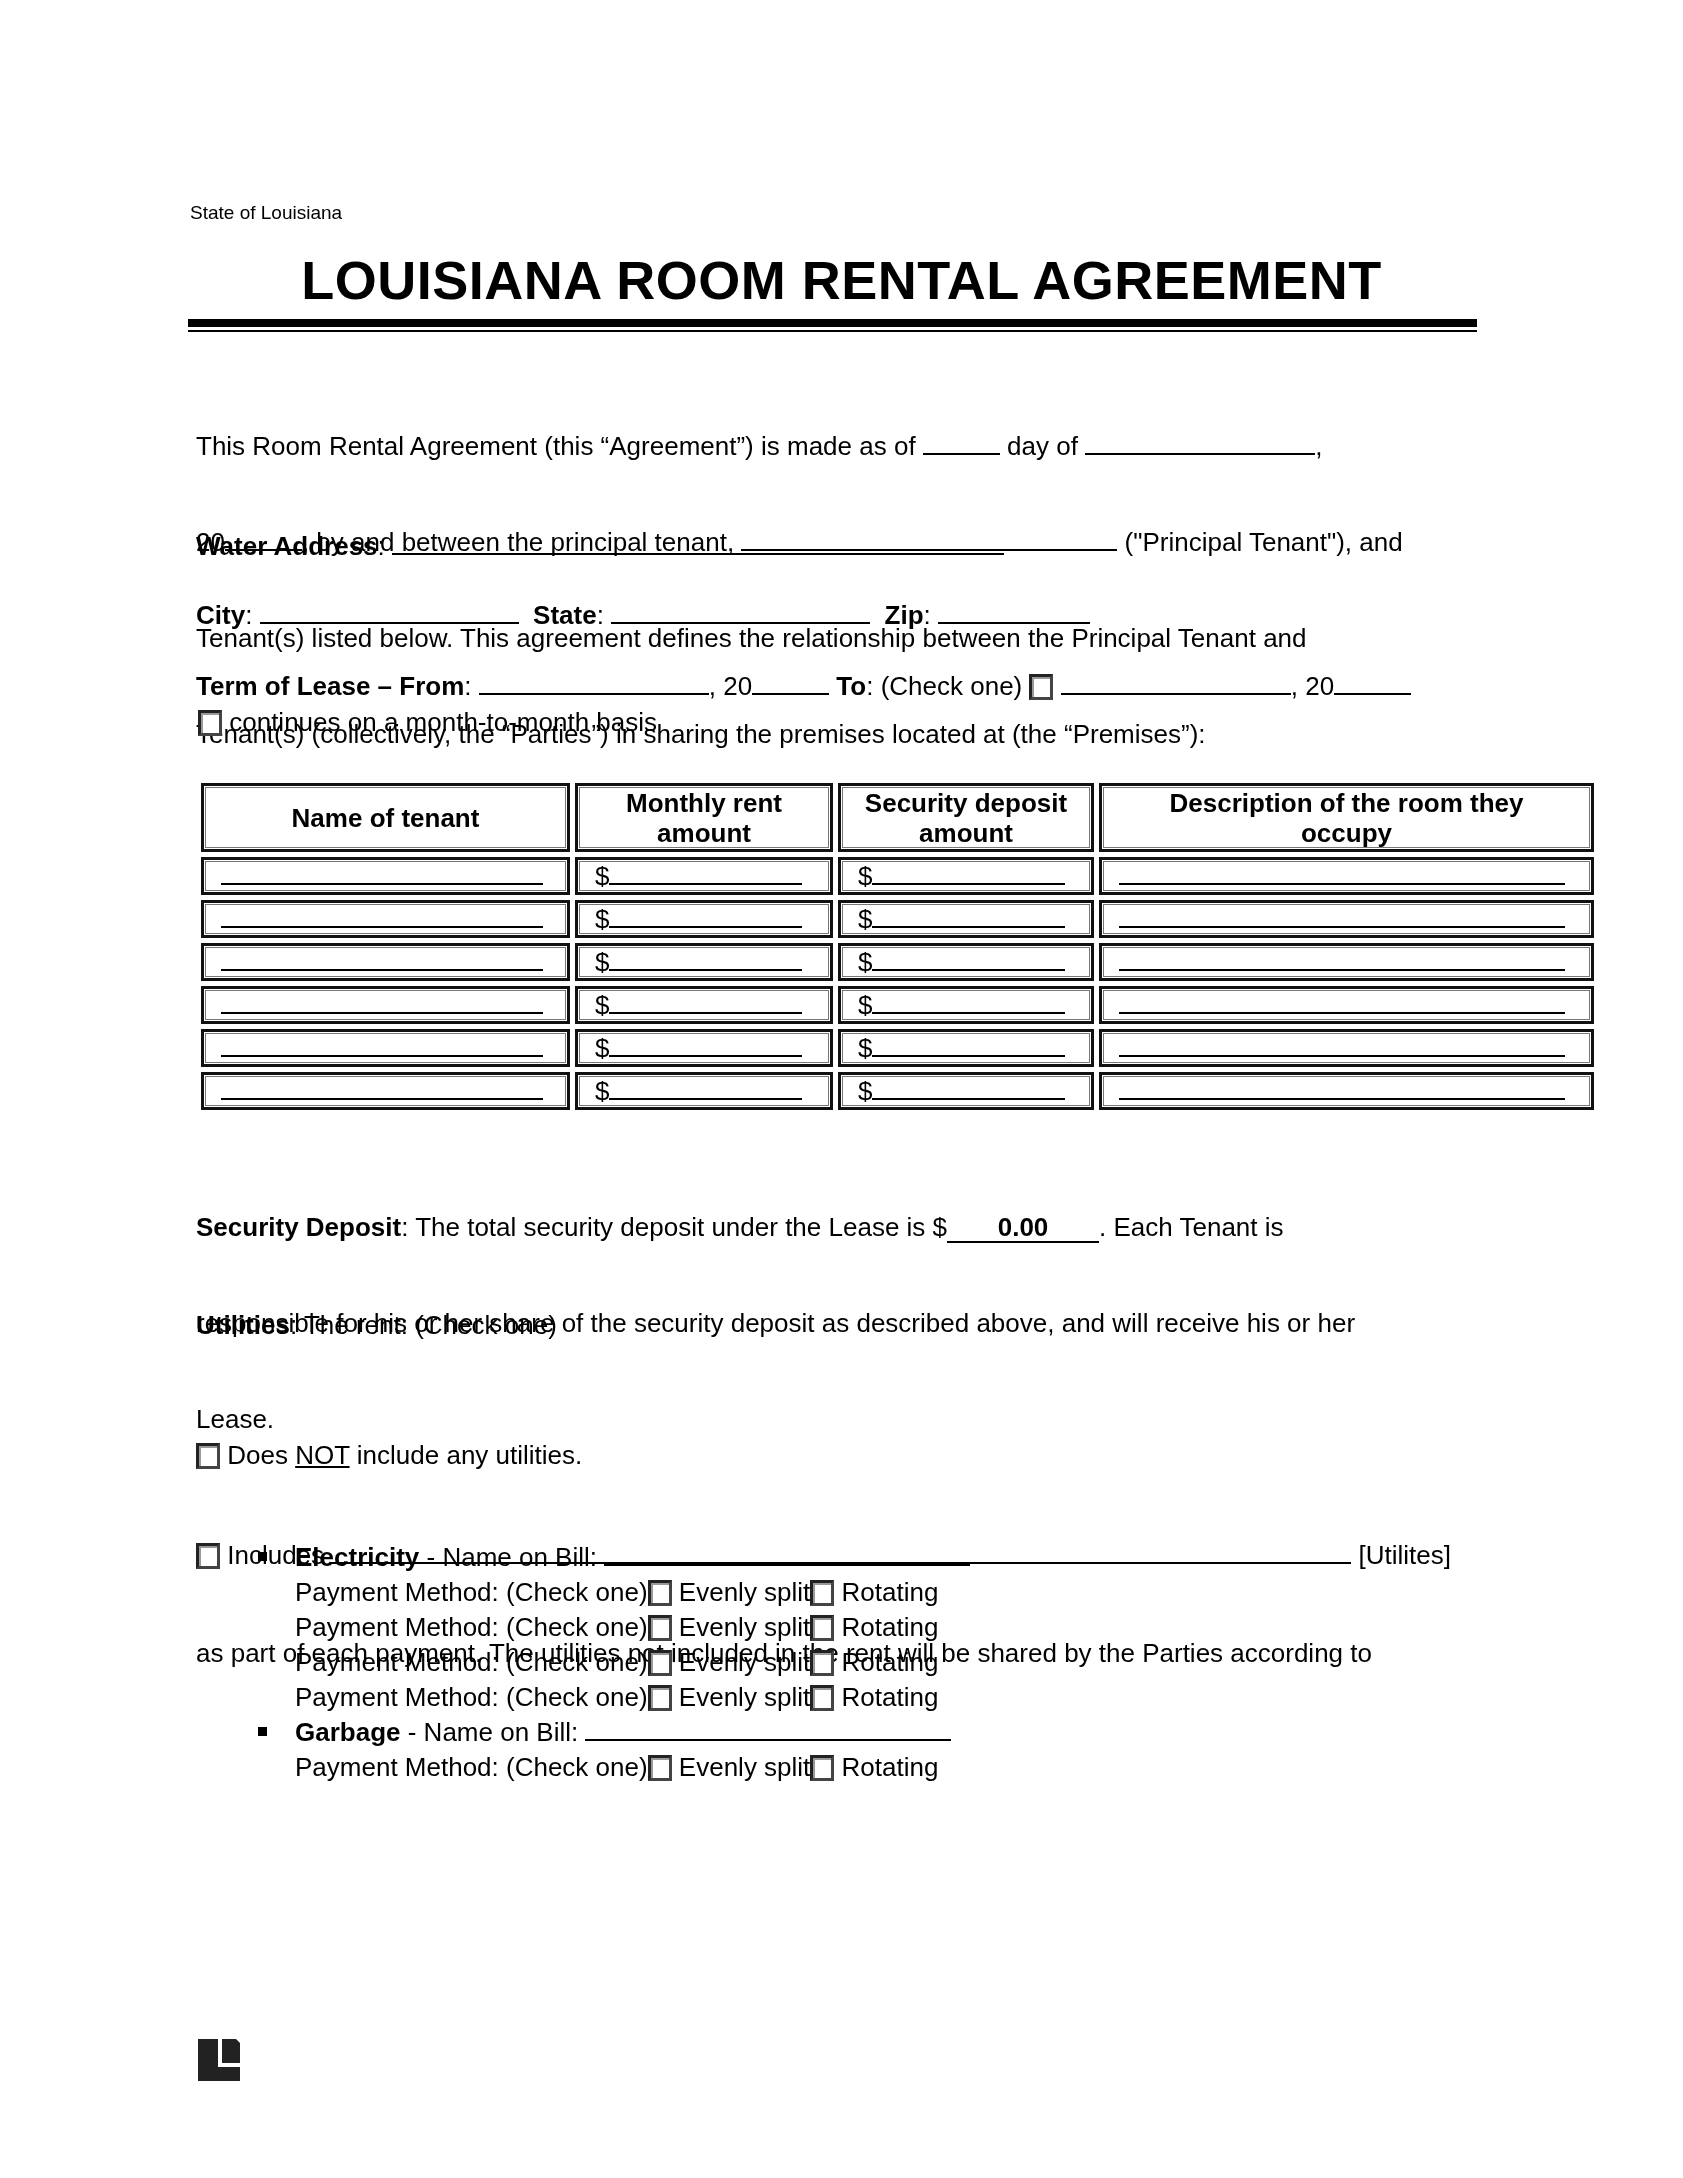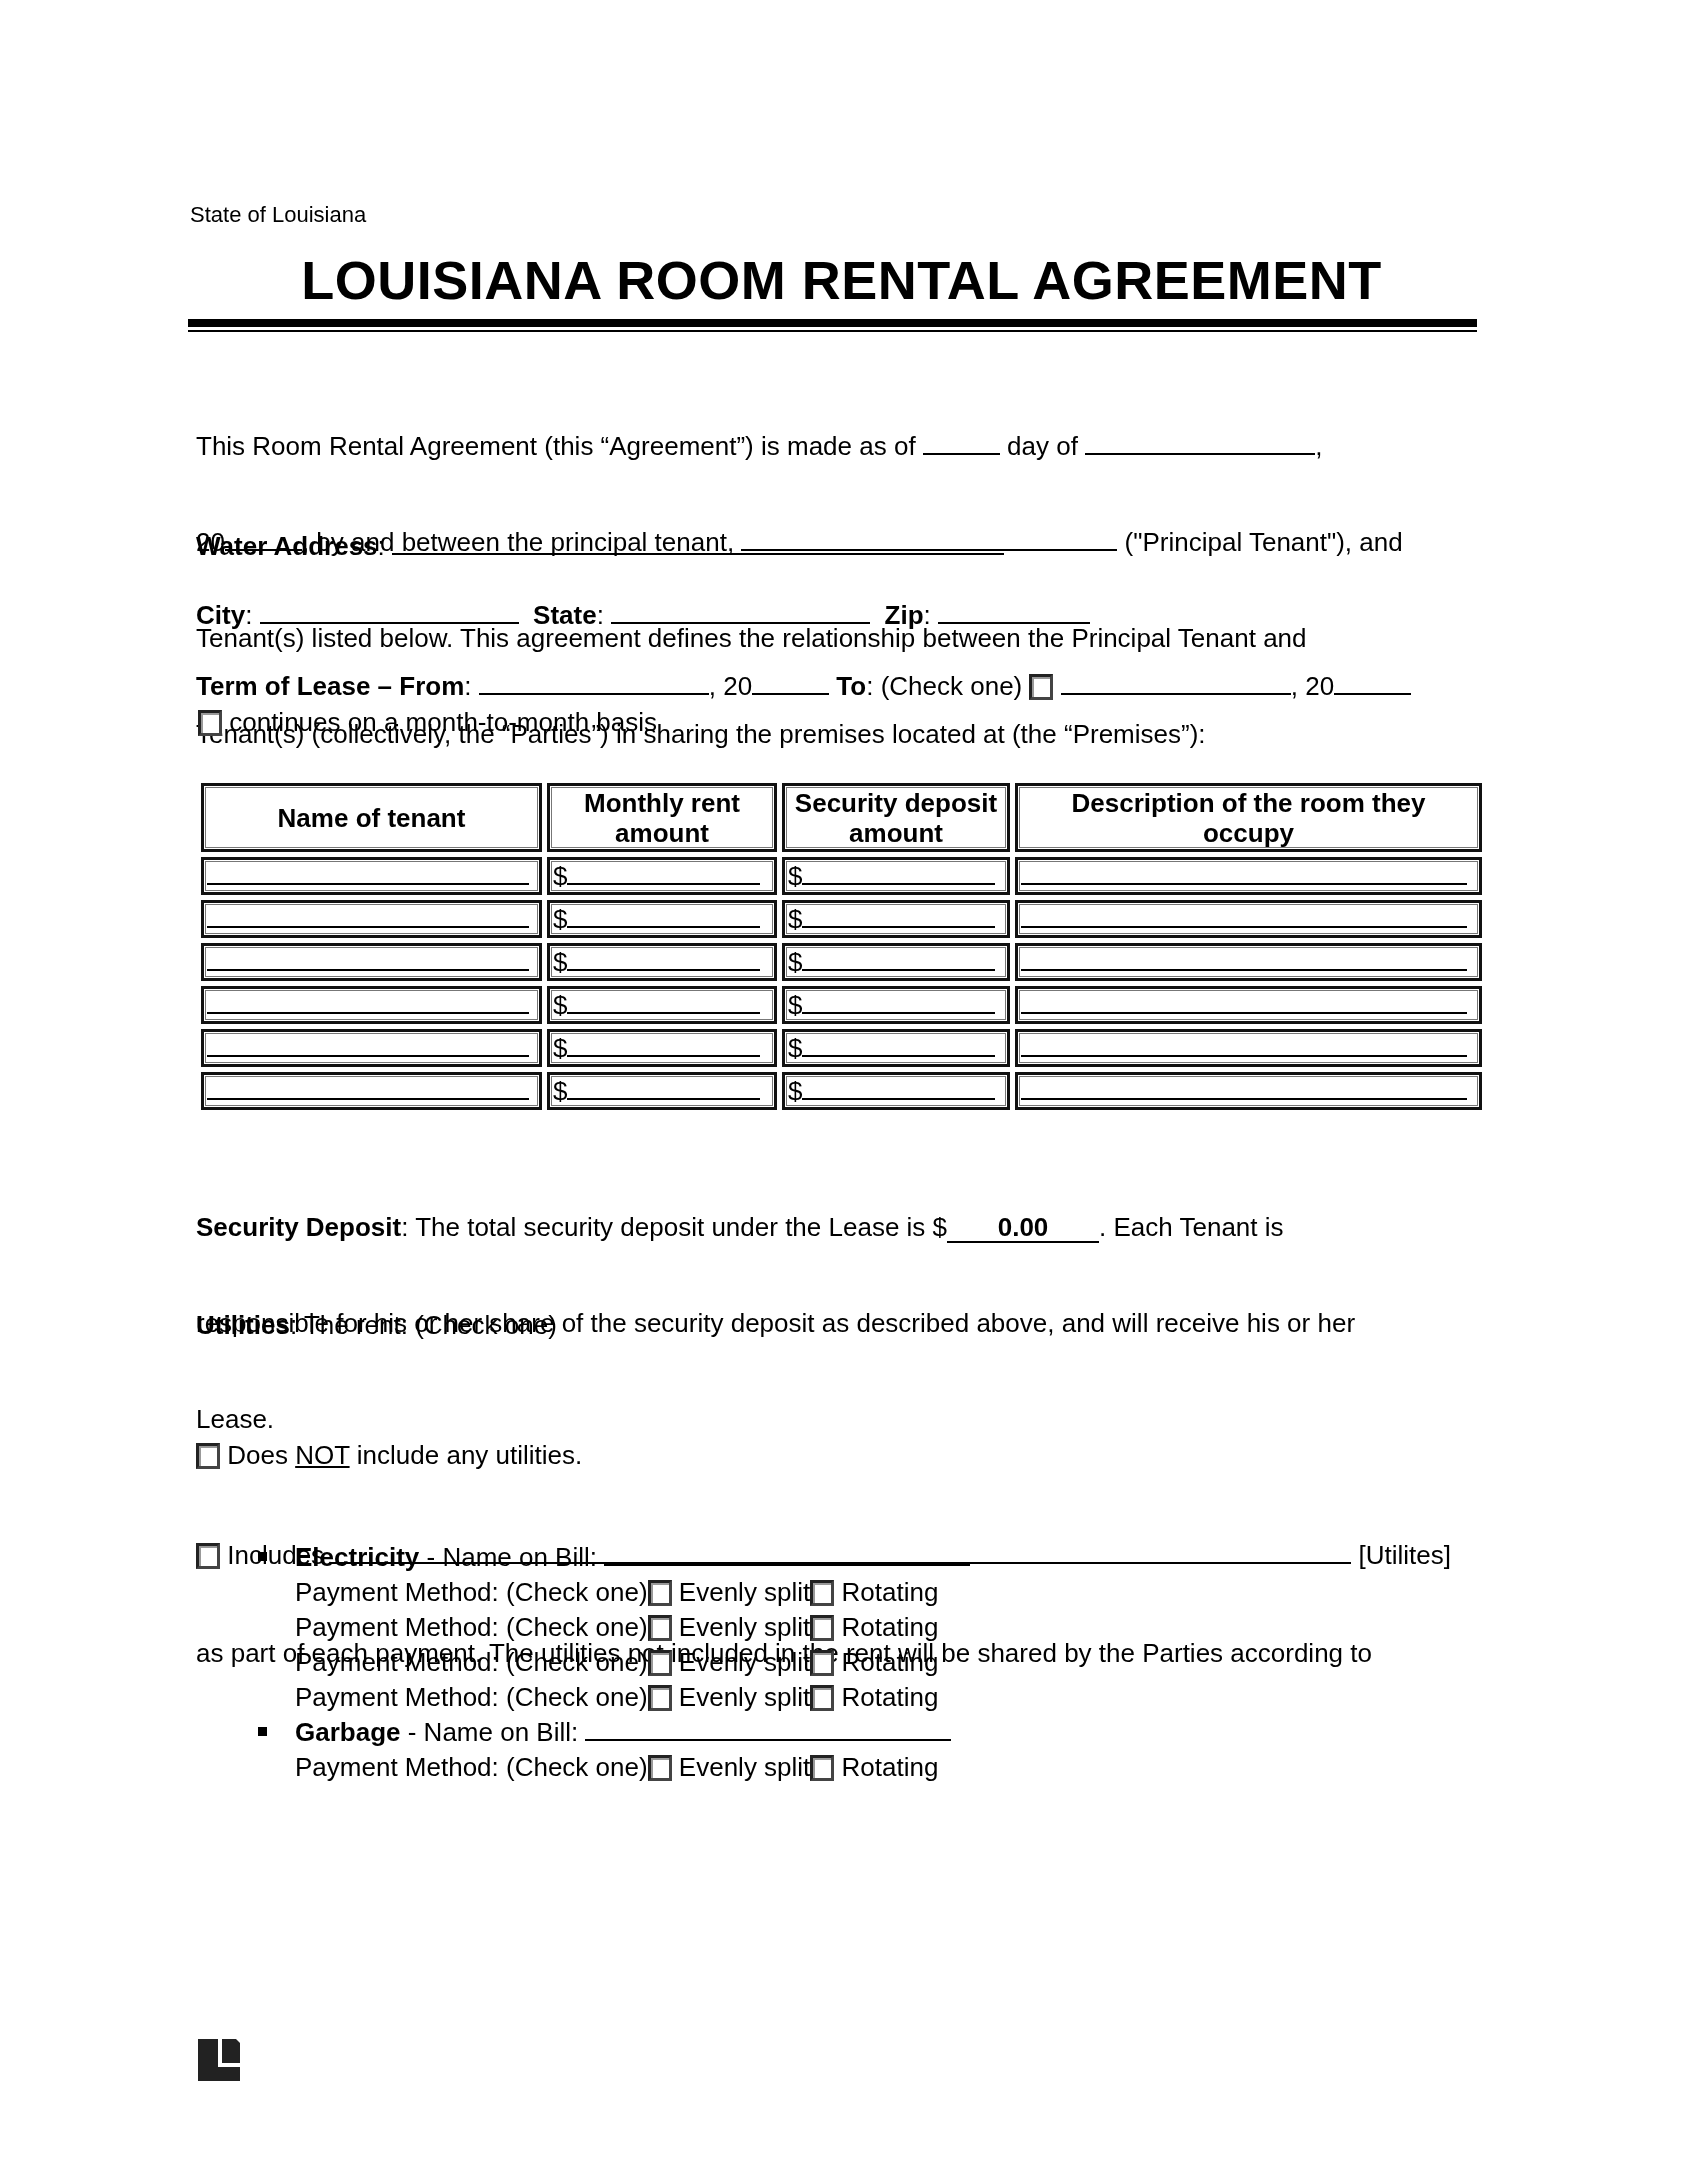--- a/index.html
+++ b/index.html
@@ -2,29 +2,29 @@
 <html><head>
 <meta charset="utf-8">
 <style>
   html, body { margin:0; padding:0; background:#fff; }
   body { width:1683px; height:2178px; position:relative; overflow:hidden;
          font-family:"Liberation Sans", sans-serif; color:#000; }
   .abs { position:absolute; white-space:pre; }
   .t { font-size:26px; line-height:32px; }
   .b { font-weight:bold; }
   .u { text-decoration:underline; }
-  .state { left:190px; top:202px; font-size:22px; }
+  .state { left:190px; top:202px; font-size:19px; }
   .title { left:0; width:1683px; top:249px; text-align:center; font-size:54px; font-weight:bold; letter-spacing:0.5px; }
   .rule-thick { position:absolute; left:188px; top:319px; width:1289px; height:8px; background:#000; }
   .rule-thin { position:absolute; left:188px; top:330px; width:1289px; height:2px; background:#000; }
   .para { left:196px; top:366px; }
   .cb { display:inline-block; width:24px; height:26px; border:3px solid #222; border-right-color:#444; border-bottom-color:#444;
         box-shadow: inset 2px 2px 0 #999; vertical-align:-5px; box-sizing:border-box; background:#fff; }
   table.tenants { position:absolute; left:201px; top:778px; border-collapse:separate; border-spacing:5px 5px; margin-left:-5px; }
-  table.tenants td, table.tenants th { border:3px solid #111; outline:1px solid #777; outline-offset:-5px; padding:0 3px; font-size:26px;margin-left:32px; }
+  table.tenants td, table.tenants th { border:3px solid #111; outline:1px solid #777; outline-offset:-5px; padding:0 17px; font-size:26px;margin-left:32px; }
   table.tenants th { height:63px; font-weight:bold; line-height:30px; text-align:center; }
   table.tenants td { height:32px; line-height:32px; white-space:nowrap; overflow:hidden; }
   .blank { display:inline-block; border-bottom:2px solid #000; height:22px; vertical-align:baseline; }
   ul.util { position:absolute; left:0; top:1540px; margin:0; padding:0; list-style:none; }
   ul.util li { position:relative; padding-left:295px; font-size:26px; line-height:35px; }
   ul.util li .bullet { position:absolute; left:258px; top:12px; width:9px; height:9px; background:#000; }
   .logo { position:absolute; left:198px; top:2039px; width:42px; height:42px; }
 </style>
 </head>
 <body>

